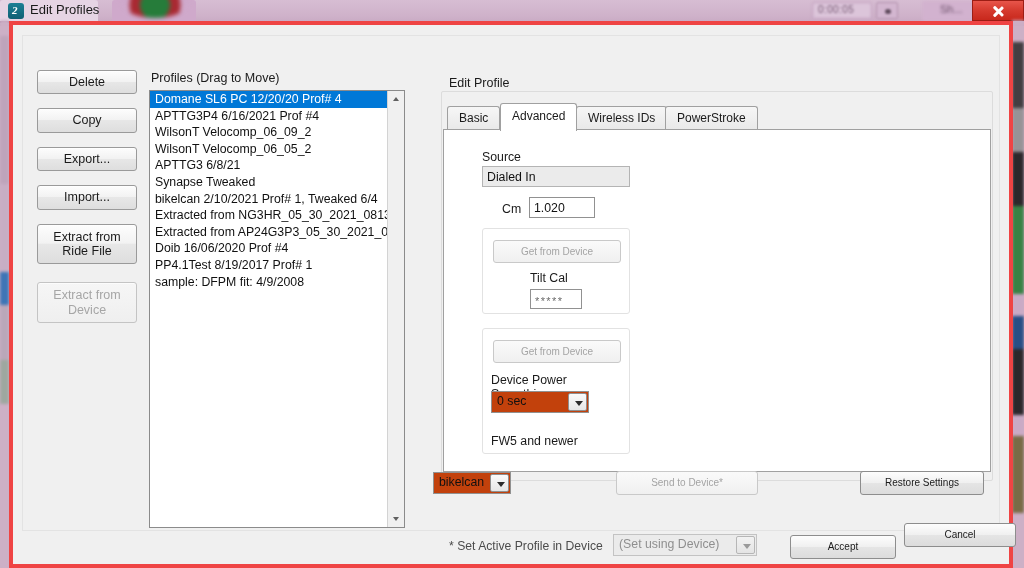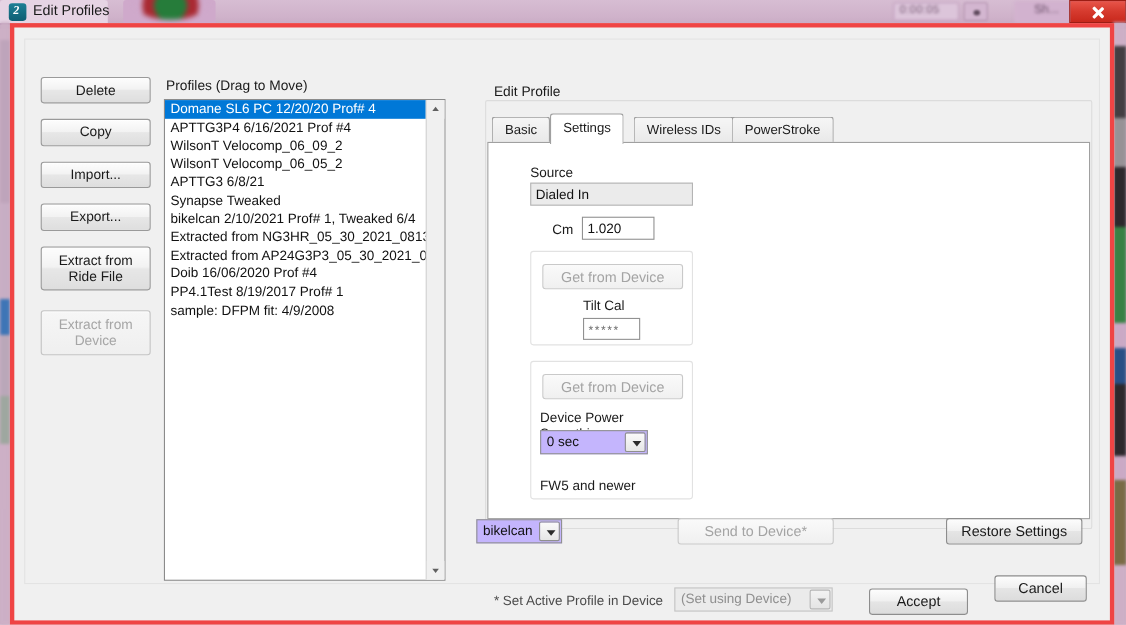--- a/index.html
+++ b/index.html
@@ -191,29 +191,29 @@
   .tbox.pw { color:#6b6b6b; letter-spacing: 1.4px; font-size: 11px; }
 
   .subgrp {
     position: absolute; border: 1px solid #e2e2e2; border-radius: 3px;
     background: #fff;
   }
 
   .gbtn {
     position: absolute; border: 1px solid #c9c9c9; border-radius: 3px;
     background: linear-gradient(180deg,#fafafa 0%,#f0f0f0 100%);
-    font-size: 13px; color: #a4a4a4; text-align: center; cursor: default;
+    font-size: 10px; color: #a4a4a4; text-align: center; cursor: default;
   }
   .gbtn.en {
     border-color: #8d8d8d; color:#1a1a1a;
     background: linear-gradient(180deg,#fdfdfd 0%,#f0f0f0 48%,#e5e5e5 50%,#dcdcdc 100%);
   }
 
   .combo {
-    position: absolute; background: #c4b5fd; border: 1px solid #919191;
+    position: absolute; background: #c2410c; border: 1px solid #919191;
     height: 22px; font-size: 12.3px; color: #111;
   }
   .combo .cv { position:absolute; left:5px; top:2px; }
   .combo .carrow {
     position: absolute; right: 1px; top: 1px; width: 19px; height: 18px;
     background: linear-gradient(180deg,#fafafa 0%,#e6e6e6 100%);
     border: 1px solid #8f8f8f; border-radius: 2px;
   }
   .combo .carrow::after {
     content:""; position:absolute; left:6px; top:7px; width:0;height:0;
@@ -245,22 +245,22 @@
   <div style="position:absolute;left:4px;top:2px;width:7px;height:11px;color:#fff;font:italic bold 11px 'Liberation Serif',serif;line-height:11px;">2</div>
 </div>
 <div style="position:absolute;left:30px;top:2px;font-size:13px;color:#1a1a1a;">Edit Profiles</div>
 
 <div class="dialog">
   <div class="dialog-inner"></div>
 
   <div class="btncol">
     <div class="wbtn">Delete</div>
     <div class="wbtn">Copy</div>
+    <div class="wbtn">Export...</div>
     <div class="wbtn">Import...</div>
-    <div class="wbtn">Export...</div>
     <div class="wbtn tall" style="white-space:pre-line">Extract from
 Ride File</div>
     <div class="wbtn tall disabled" style="white-space:pre-line">Extract from
 Device</div>
   </div>
 
   <div class="profiles-label">Profiles (Drag to Move)</div>
   <div class="listbox">
     <div class="list-items" id="profile-items">
         <div class="li sel">Domane SL6 PC 12/20/20 Prof# 4</div>
@@ -280,21 +280,21 @@
       <div class="vs-arrow up"></div>
       <div class="vs-arrow down"></div>
     </div>
   </div>
 
   <div class="grp-editprofile"></div>
   <div class="grp-title">Edit Profile</div>
 
   <div class="tabstrip">
     <div class="tab" style="left:0px;">Basic</div>
-    <div class="tab active" style="left:53px;">Settings</div>
+    <div class="tab active" style="left:53px;">Advanced</div>
     <div class="tab" style="left:129px;">Wireless IDs</div>
     <div class="tab" style="left:218px;">PowerStroke</div>
   </div>
 
   <div class="tabpage">
 
     <div class="lbl" style="left:38px;top:20px;">Source</div>
     <div class="tbox ro" style="left:38px;top:36px;width:148px;">Dialed In</div>
 
     <div class="lbl" style="left:58px;top:72px;">Cm</div>
@@ -327,15 +327,15 @@
 
   <div class="gbtn" style="left:603px;top:446px;width:142px;height:24px;line-height:22px;">Send to Device*</div>
 
   <div class="footer-note" style="left:436px;top:514px;">* Set Active Profile in Device</div>
 
   <div class="combo dis" style="left:600px;top:509px;width:144px;">
     <span class="cv">(Set using Device)</span>
     <span class="carrow"></span>
   </div>
 
-  <div class="gbtn en" style="left:777px;top:510px;width:90px;height:24px;line-height:22px;">Accept</div>
-  <div class="gbtn en" style="left:891px;top:498px;width:84px;height:24px;line-height:22px;">Cancel</div>
+  <div class="gbtn en" style="left:777px;top:510px;width:106px;height:24px;line-height:22px;">Accept</div>
+  <div class="gbtn en" style="left:891px;top:498px;width:112px;height:24px;line-height:22px;">Cancel</div>
 </div>
 
 </body></html>

